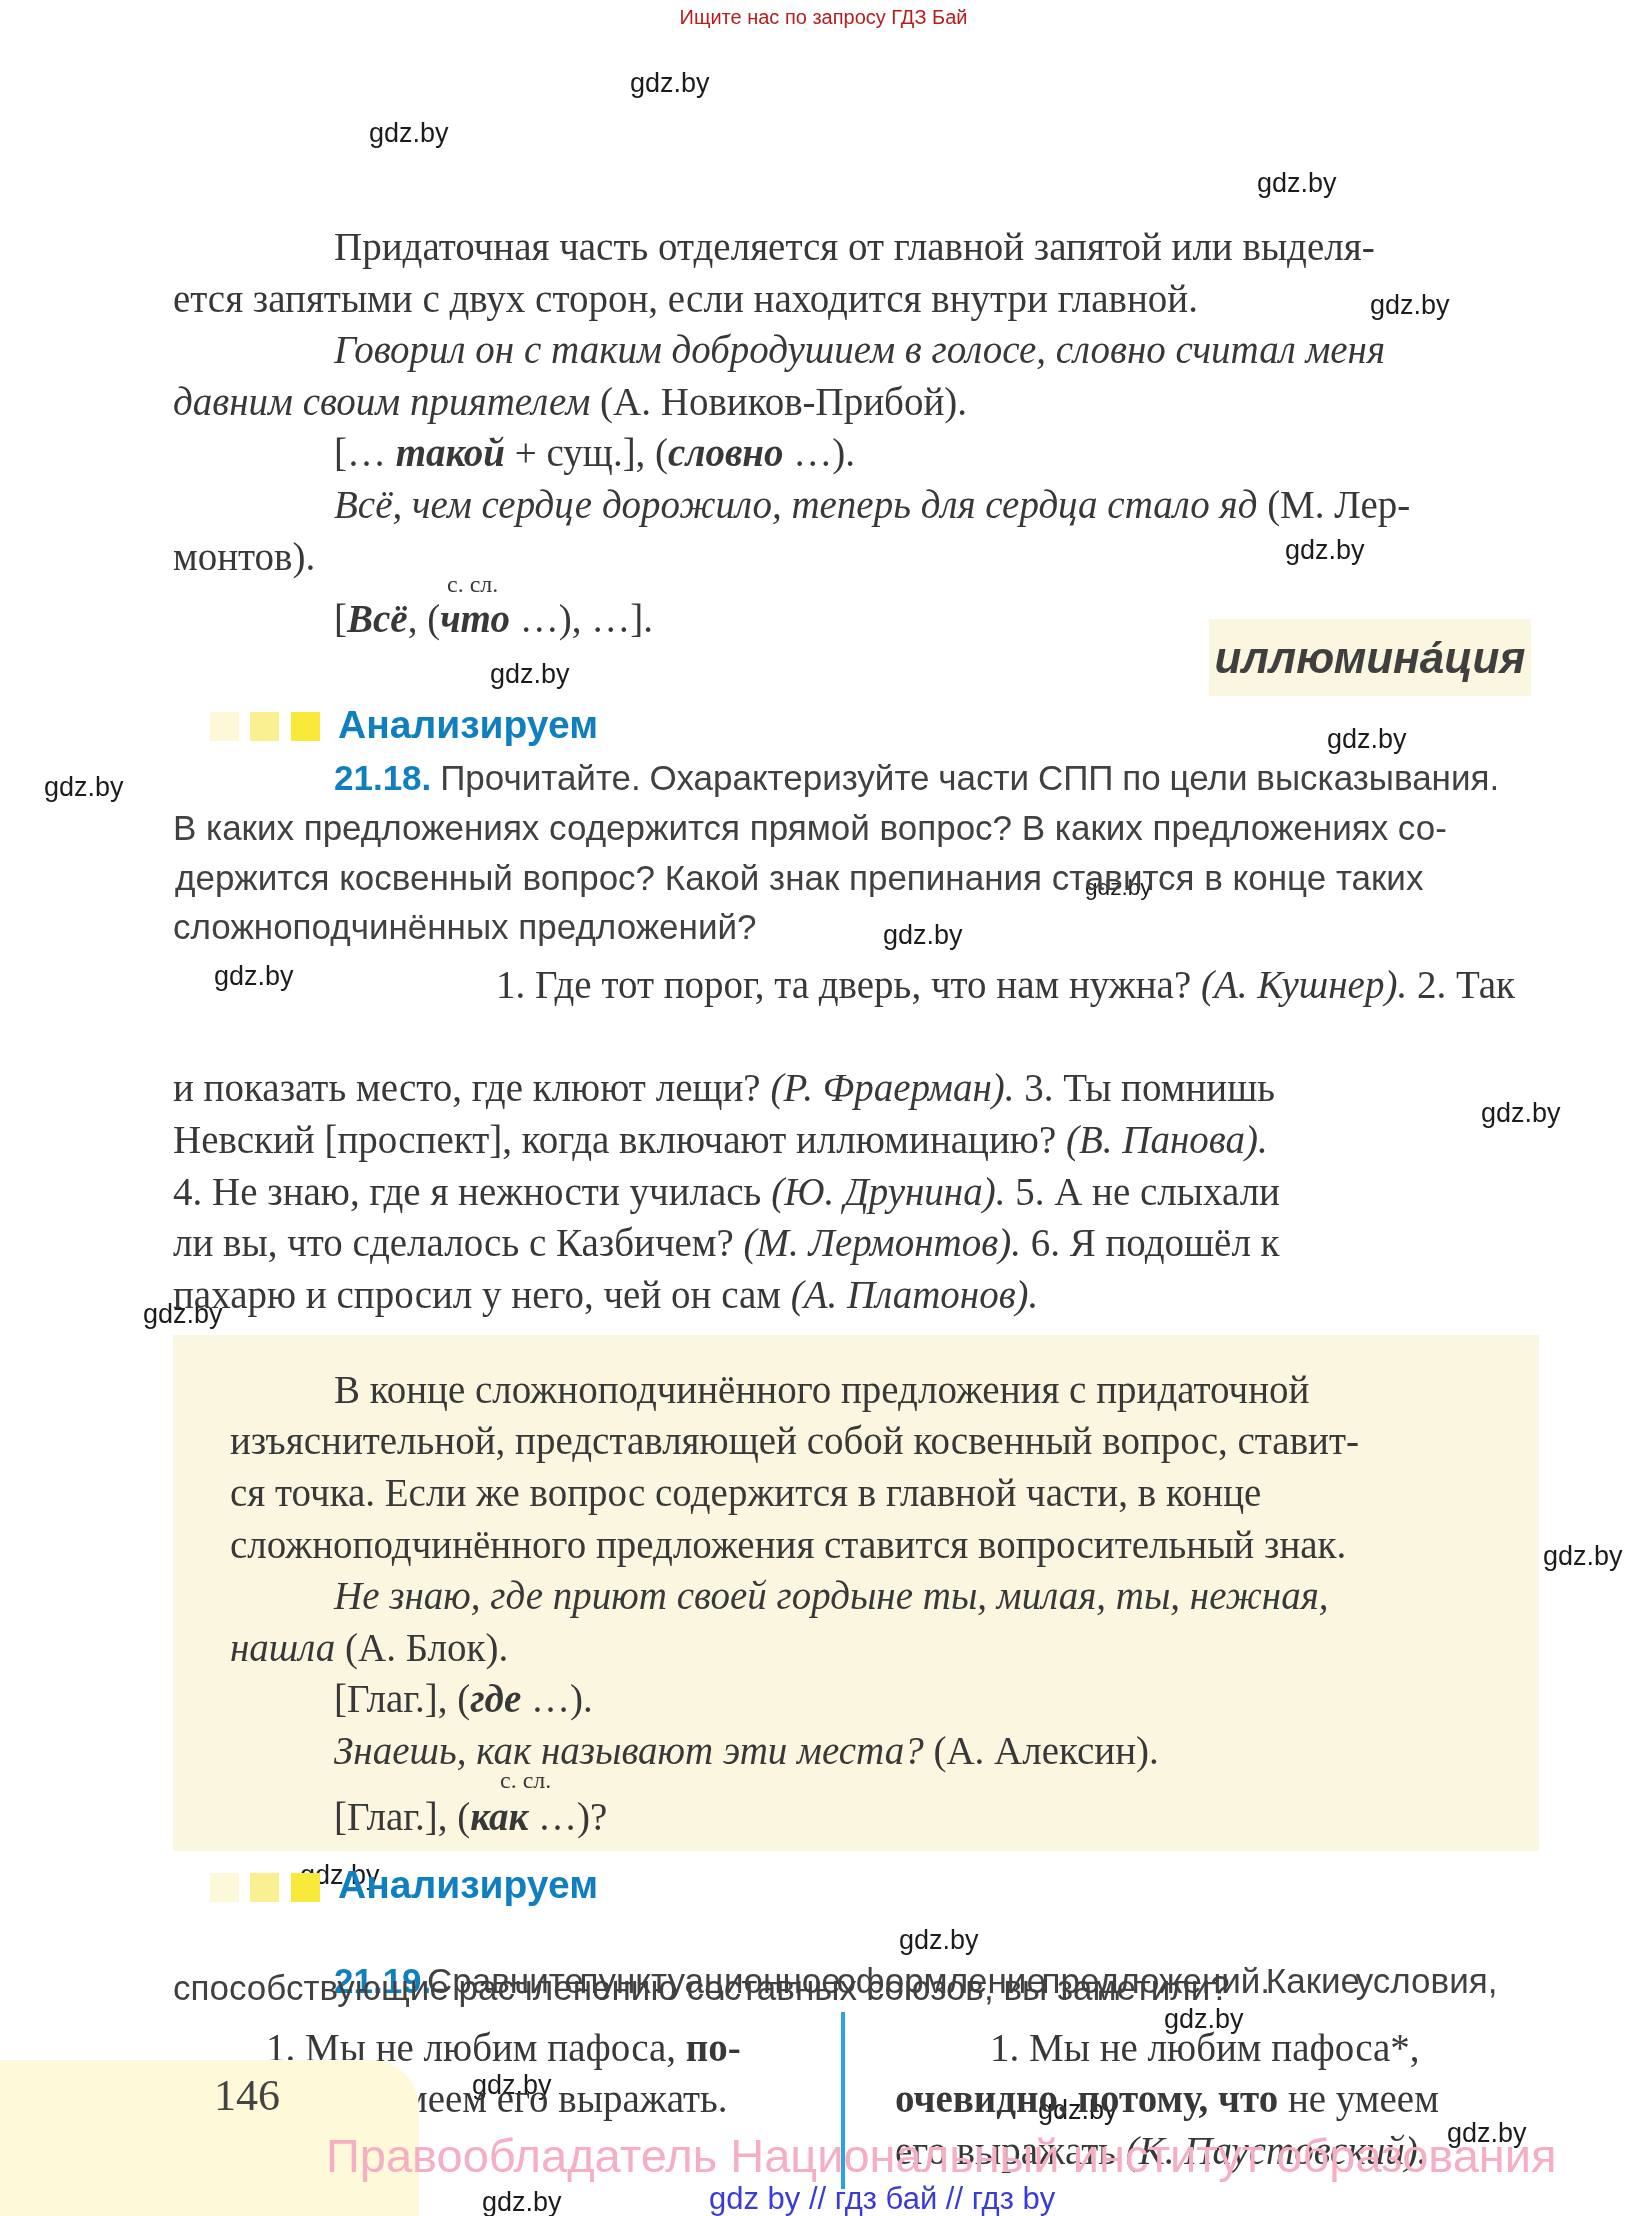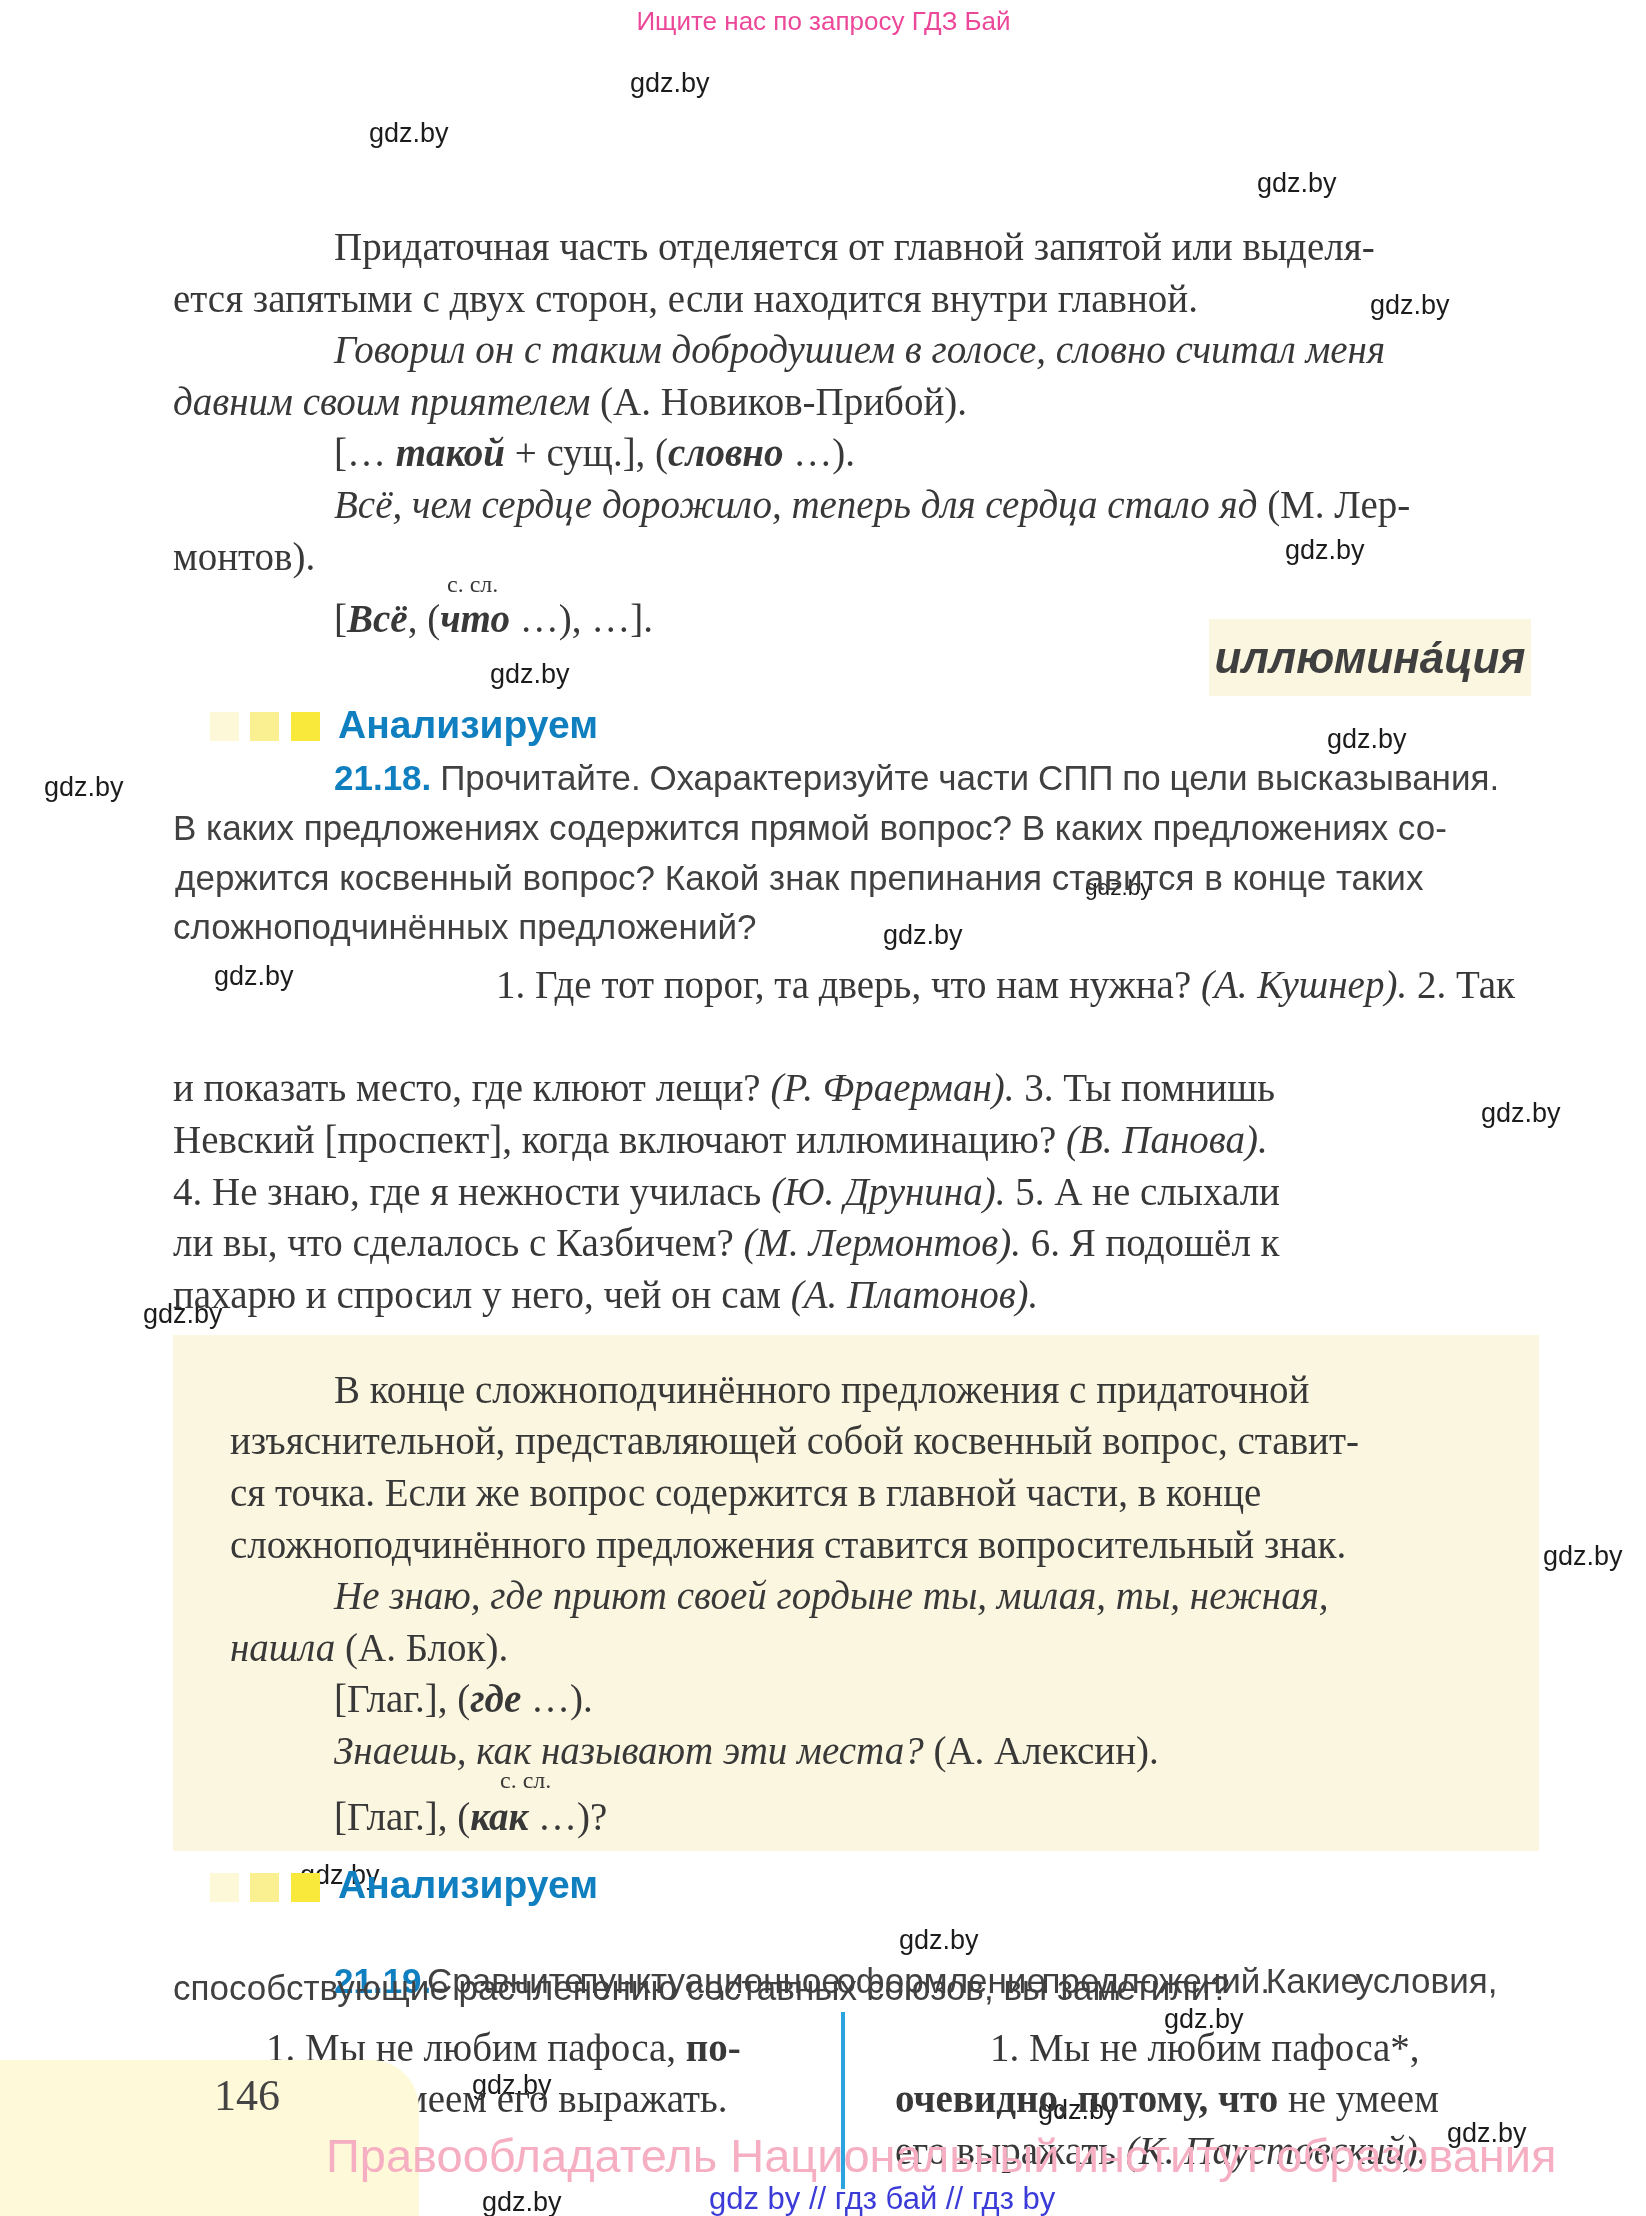--- a/index.html
+++ b/index.html
@@ -1,21 +1,21 @@
 <!DOCTYPE html>
 <html style="font-size:13px"><head>
 <meta charset="utf-8">
 <title>Textbook page 146</title>
 <style>
   html,body{margin:0;padding:0;background:#888;}
   #page{position:relative;width:1647px;height:2216px;background:#ffffff;overflow:hidden;
         font-family:"Liberation Serif","DejaVu Serif",serif;color:#383838;}
   .banner{position:absolute;top:6.4px;left:0;width:100%;text-align:center;
           font-family:"Liberation Sans","DejaVu Sans",sans-serif;
-          font-size:26px;color:#ec4899;}
+          font-size:20px;color:#b91c1c;}
   .wm{position:absolute;font-family:"Liberation Sans","DejaVu Sans",sans-serif;
       font-size:27px;color:#1c1c1c;white-space:nowrap;}
   .ln{position:absolute;white-space:nowrap;}
   .serif{font-family:"Liberation Serif","DejaVu Serif",serif;font-size:39px;color:#383838;}
   .sans{font-family:"Liberation Sans","DejaVu Sans",sans-serif;font-size:35px;color:#414141;}
   .i{font-style:italic;}
   .b{font-weight:bold;}
   .bi{font-weight:bold;font-style:italic;}
   .num{color:#0f7fc0;font-weight:bold;}
   .small-label{position:absolute;font-family:"Liberation Serif","DejaVu Serif",serif;

